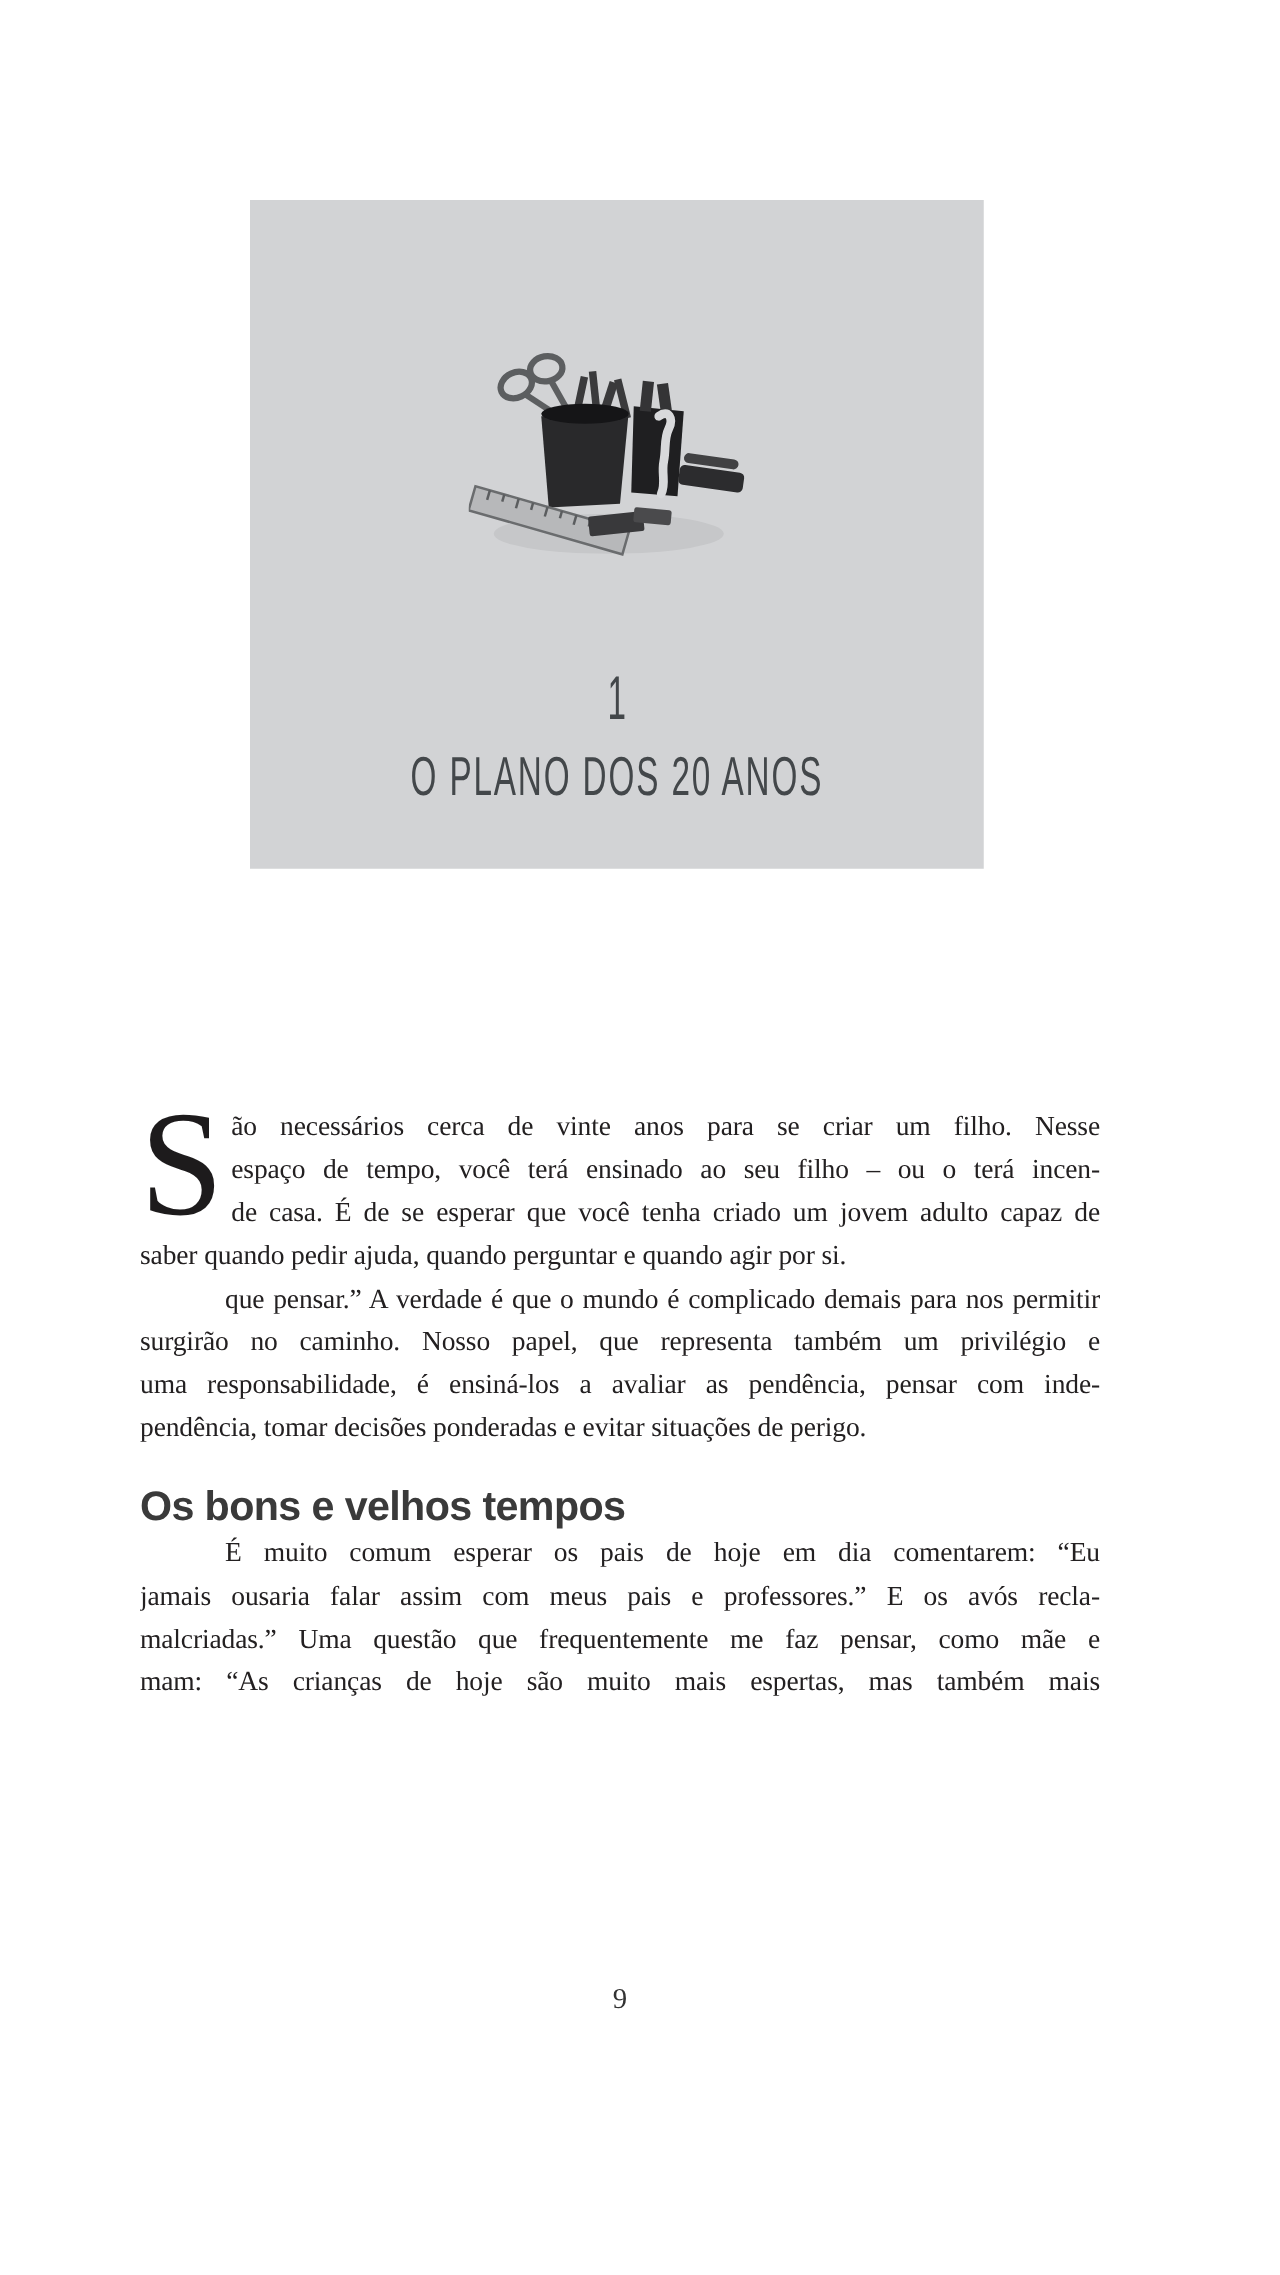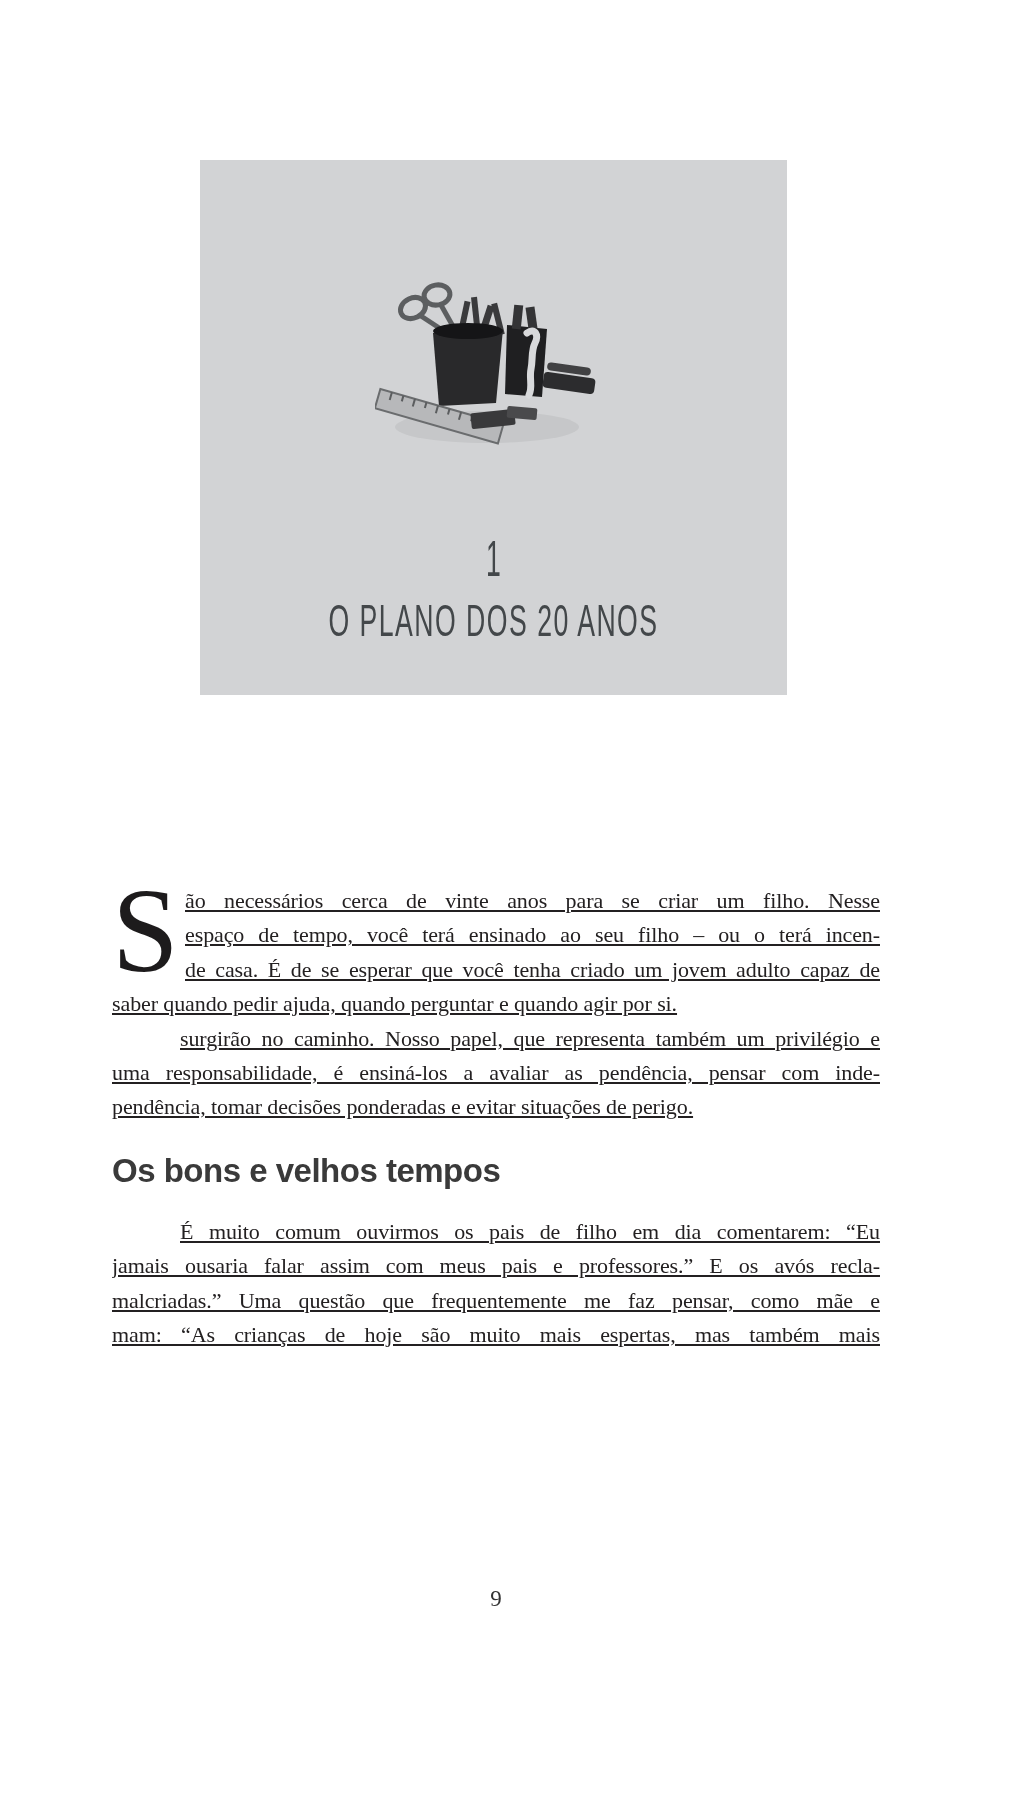--- a/index.html
+++ b/index.html
@@ -31,31 +31,31 @@
   }
   
   .text-block{
     position:absolute;left:112px;top:884px;width:768px;
     font-size:22px;line-height:34.4px;color:#232021;
     letter-spacing:-0.1px;
   }
   .para{margin:0;}
   .tline{
     text-align:justify;text-align-last:justify;
-    max-height:34.4px;overflow:hidden;text-decoration:underline;
+    max-height:34.4px;overflow:hidden;
   }
   .tline.last{text-align-last:left;}
   .indent .tline:first-child{text-indent:68px;}
   .dropcap{
     float:left;width:64px;height:96px;margin:3px 9px 0 0;
     font-family:"Liberation Serif",serif;font-size:120px;line-height:88px;
     color:#1d1b1c;
   }
   .section-heading{
-    margin:26px 0 24px 0;
+    margin:26px 0 0 0;
     font-family:"Liberation Sans",sans-serif;font-weight:600;
     font-size:33px;line-height:40px;letter-spacing:-0.5px;color:#3a3a3a;
   }
   .page-number{
     position:absolute;left:112px;top:1586px;width:768px;
     text-align:center;font-size:23px;color:#333;
   }
 </style>
 </head>
 <body>
@@ -125,27 +125,28 @@
 
   <main class="text-block">
     <div class="para drop">
       <span class="dropcap">S</span>
     <div class="tline">ão necessários cerca de vinte anos para se criar um filho. Nesse</div>
         <div class="tline">espaço de tempo, você terá ensinado ao seu filho – ou o terá incen-</div>
         <div class="tline">de casa. É de se esperar que você tenha criado um jovem adulto capaz de</div>
         <div class="tline last">saber quando pedir ajuda, quando perguntar e quando agir por si.</div>
       </div>
     <div class="para indent">
+        <div class="tline">que pensar.” A verdade é que o mundo é complicado demais para nos permitir</div>
         <div class="tline">surgirão no caminho. Nosso papel, que representa também um privilégio e</div>
         <div class="tline">uma responsabilidade, é ensiná-los a avaliar as pendência, pensar com inde-</div>
         <div class="tline last">pendência, tomar decisões ponderadas e evitar situações de perigo.</div>
       </div>
     <h2 class="section-heading">Os bons e velhos tempos</h2>
     <div class="para indent">
-        <div class="tline">É muito comum ouvirmos os pais de filho em dia comentarem: “Eu</div>
+        <div class="tline">É muito comum esperar os pais de hoje em dia comentarem: “Eu</div>
         <div class="tline">jamais ousaria falar assim com meus pais e professores.” E os avós recla-</div>
         <div class="tline">malcriadas.” Uma questão que frequentemente me faz pensar, como mãe e</div>
         <div class="tline">mam: “As crianças de hoje são muito mais espertas, mas também mais</div>
       </div>
   </main>
 
   <footer class="page-number">9</footer>
 </div>
 
 </body></html>

